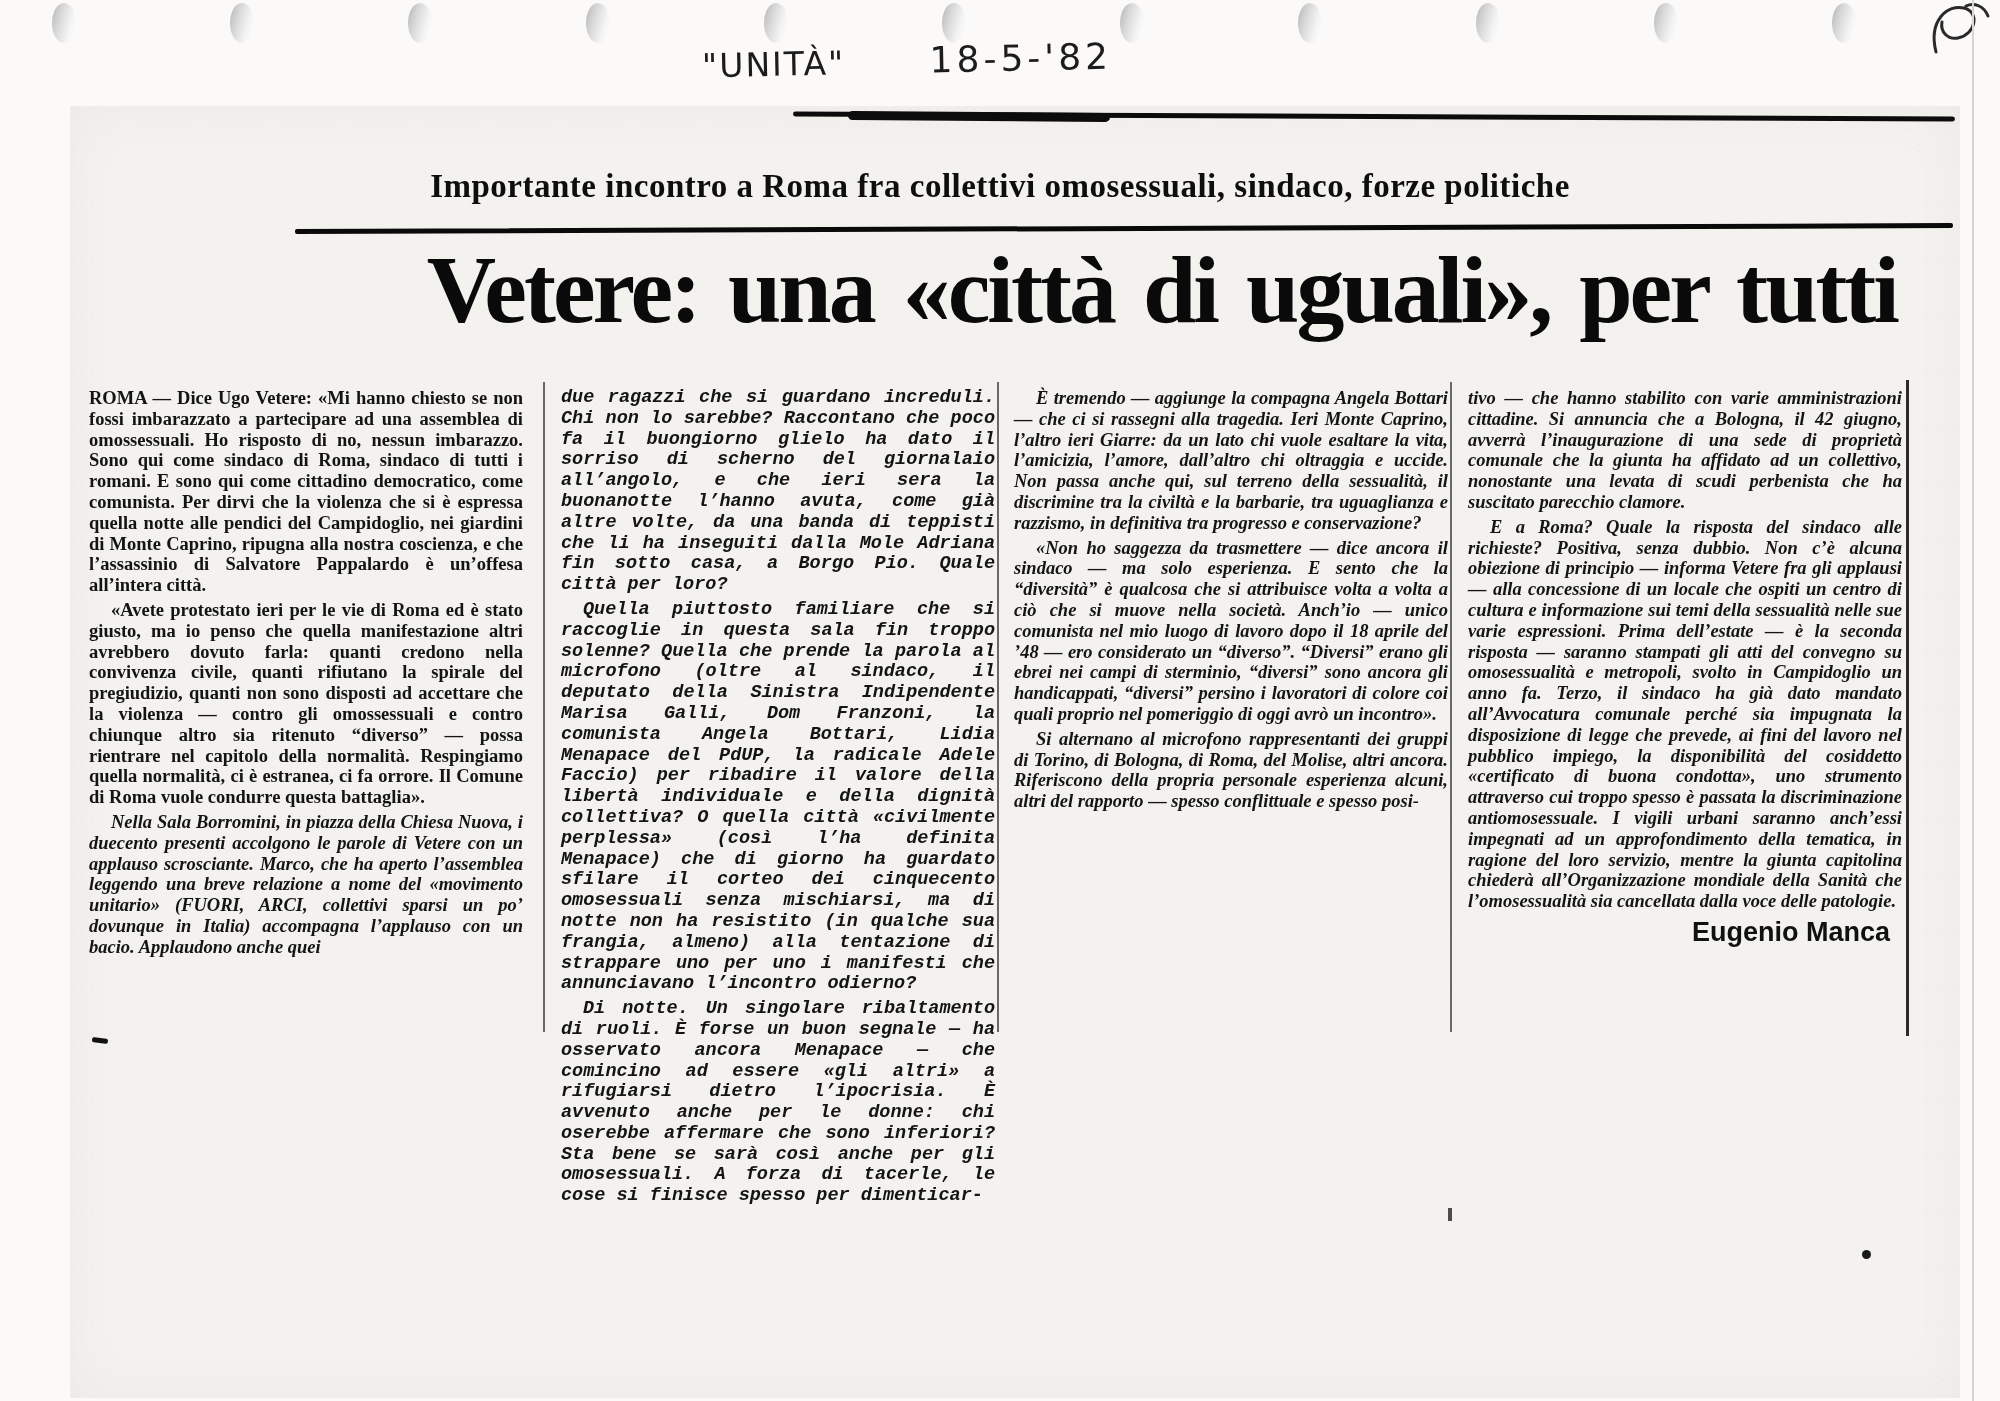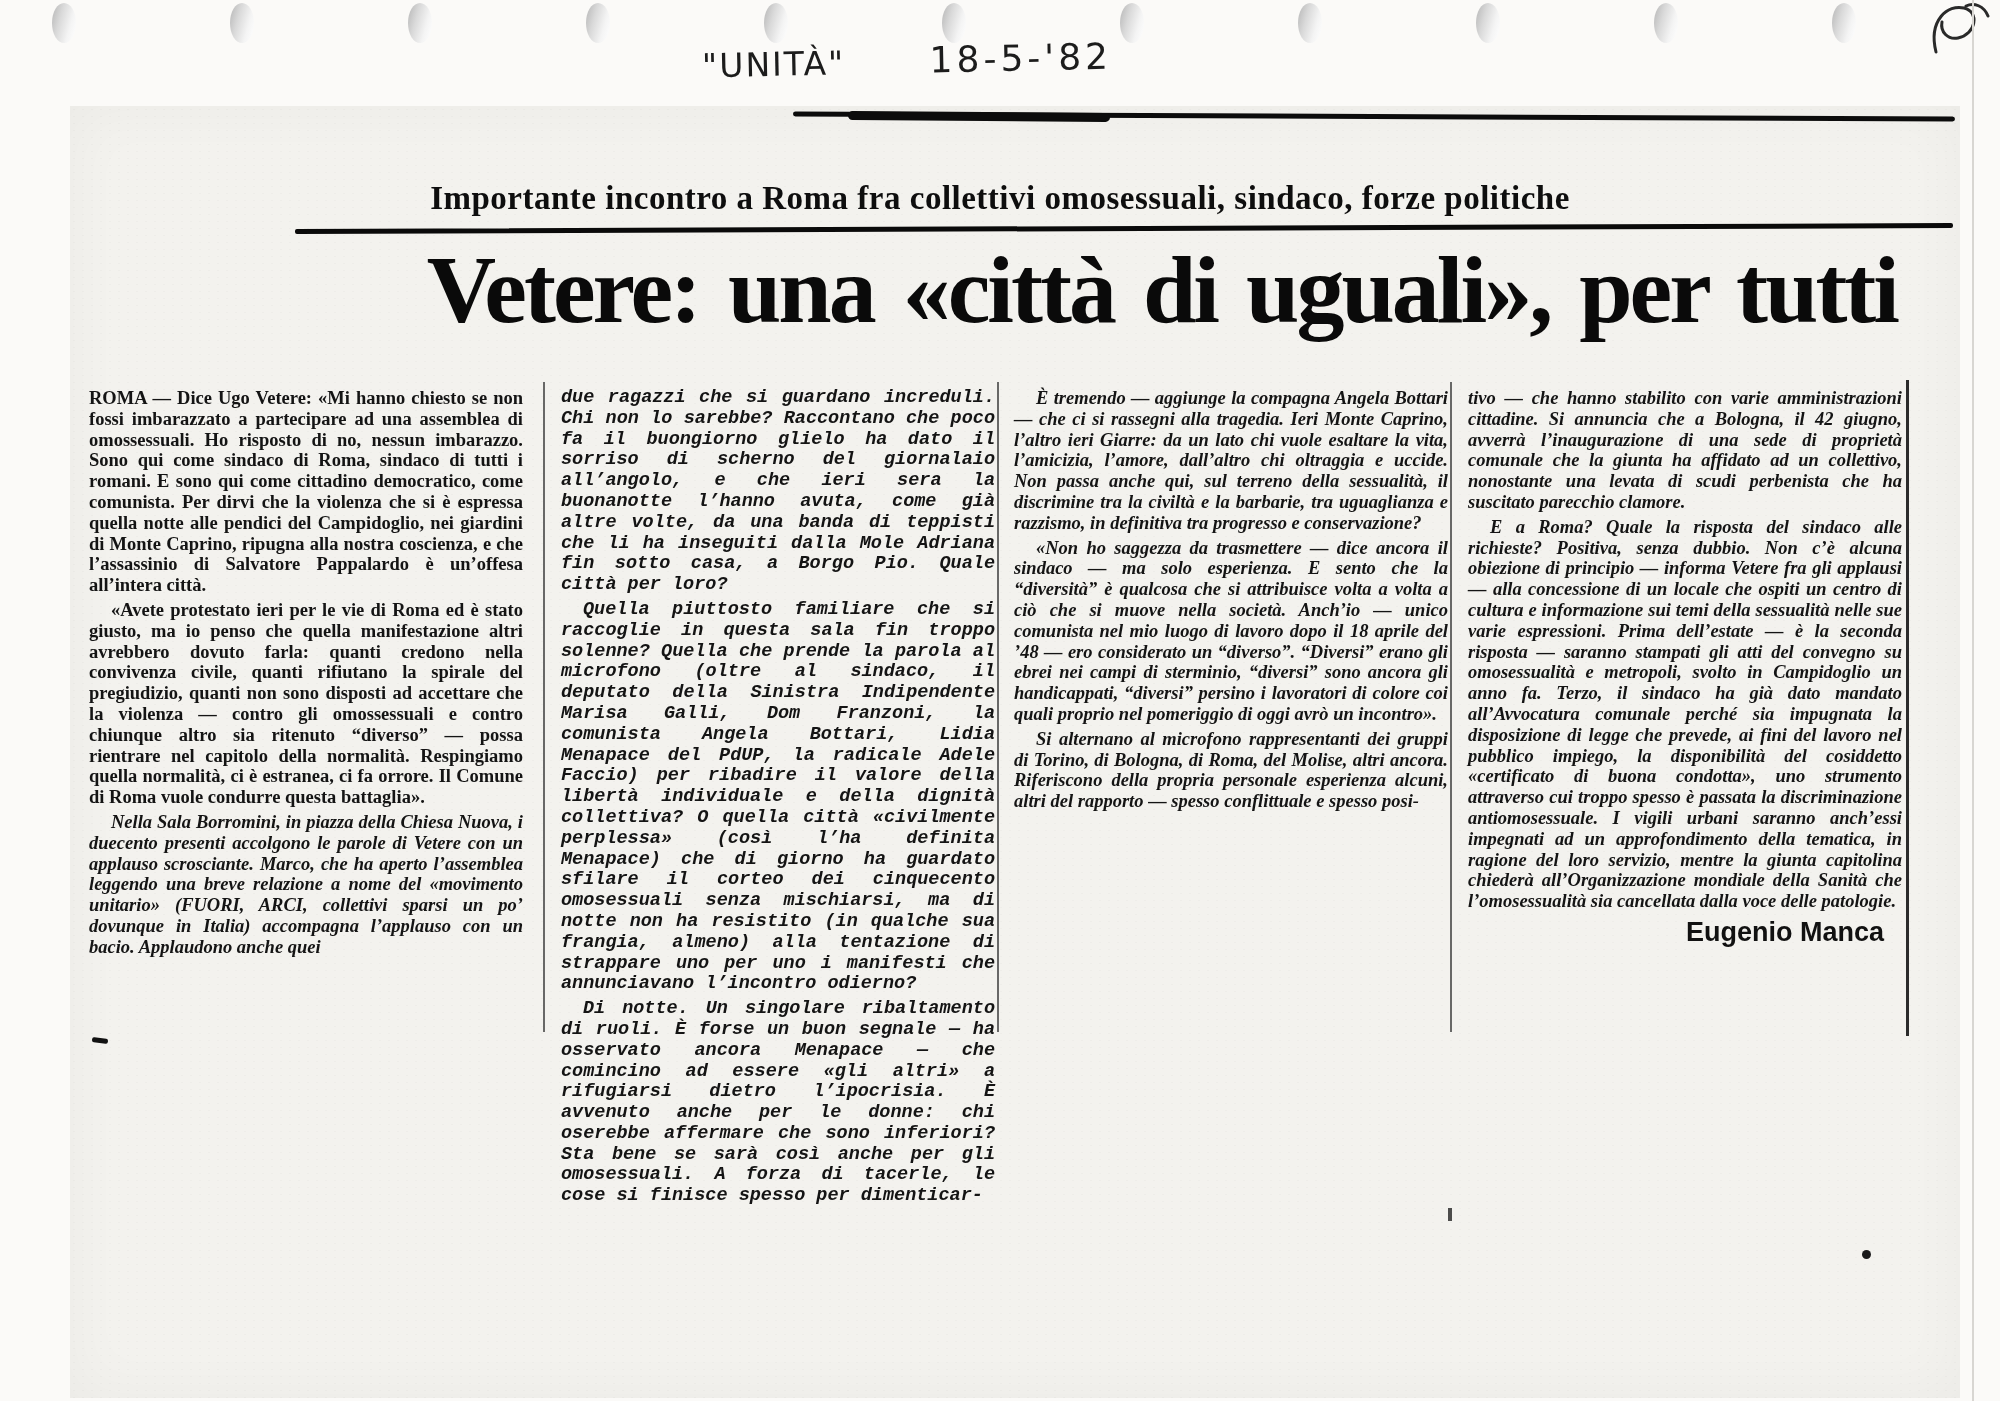--- a/index.html
+++ b/index.html
@@ -22,34 +22,34 @@
             transform:rotate(0.25deg);border-radius:3px;}
   .streak-b{position:absolute;left:848px;top:112px;width:262px;height:9px;background:#0c0c0c;
             border-radius:5px;transform:rotate(0.4deg);}
   .kicker-rule{position:absolute;left:295px;top:226px;width:1658px;height:5px;background:#0a0a0a;
             transform:rotate(-0.2deg);border-radius:2px;}
   .vrule{position:absolute;top:382px;width:2px;height:650px;background:#3a3a3a;opacity:.75;}
   .vrule.r1{left:543px;} .vrule.r2{left:997px;} .vrule.r3{left:1450px;}
   .vrule-edge{position:absolute;left:1906px;top:380px;width:3px;height:656px;background:#151515;opacity:.9;}
   .scan-edge{position:absolute;left:1972px;top:0;width:2px;height:1401px;background:#d8d6d2;}
   
-  .kicker{position:absolute;left:150px;top:180px;width:1700px;text-align:center;
+  .kicker{position:absolute;left:150px;top:168px;width:1700px;text-align:center;
           font-weight:700;font-size:33px;color:#0e0e0e;letter-spacing:.5px;}
   .headline{position:absolute;left:85px;top:238px;width:1812px;text-align:right;
             font-weight:700;font-size:96px;line-height:1.08;color:#0a0a0a;
             letter-spacing:-3px;word-spacing:8px;}
   
   .col{position:absolute;top:384px;width:442px;font-size:18.5px;line-height:20.8px;
        font-weight:700;color:#141414;text-align:justify;}
   .col.c1{left:85px;} .col.c2{left:557px;font-family:Liberation Mono, monospace;} .col.c3{left:1010px;} .col.c4{left:1464px;}
   .col p{margin:4px;}
   .col p.indent{text-indent:22px;}
   .col p.ital{font-style:italic;}
   .byline{margin-top:10px;text-align:right;font-family:"Liberation Sans",sans-serif;
-          font-weight:700;font-size:27px;color:#111;padding-right:22px;}
+          font-weight:700;font-size:27px;color:#111;padding-right:16px;}
   
   .speck1{position:absolute;left:92px;top:1038px;width:16px;height:5px;background:#111;
           border-radius:2px;transform:rotate(8deg);}
   .speck2{position:absolute;left:1862px;top:1250px;width:9px;height:9px;border-radius:50%;background:#1a1a1a;}
   .speck3{position:absolute;left:1448px;top:1208px;width:4px;height:13px;background:#222;opacity:.8;}
   .penmark{position:absolute;left:1922px;top:0;}
 </style>
 </head>
 <body>
 

